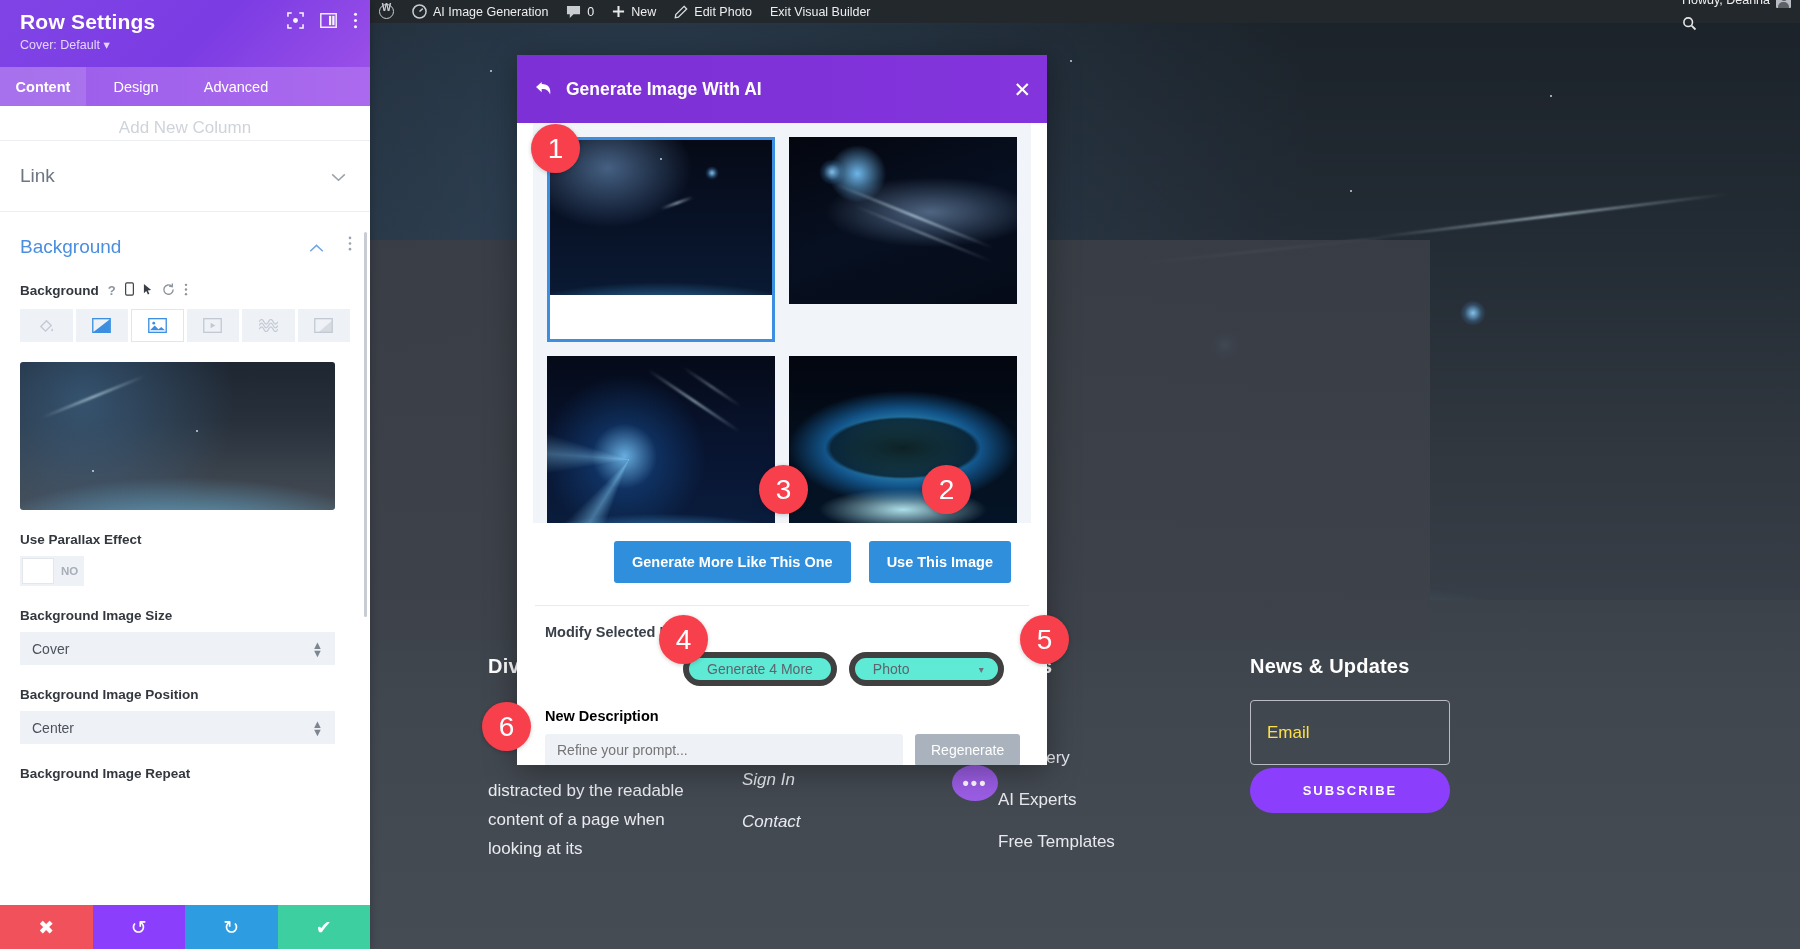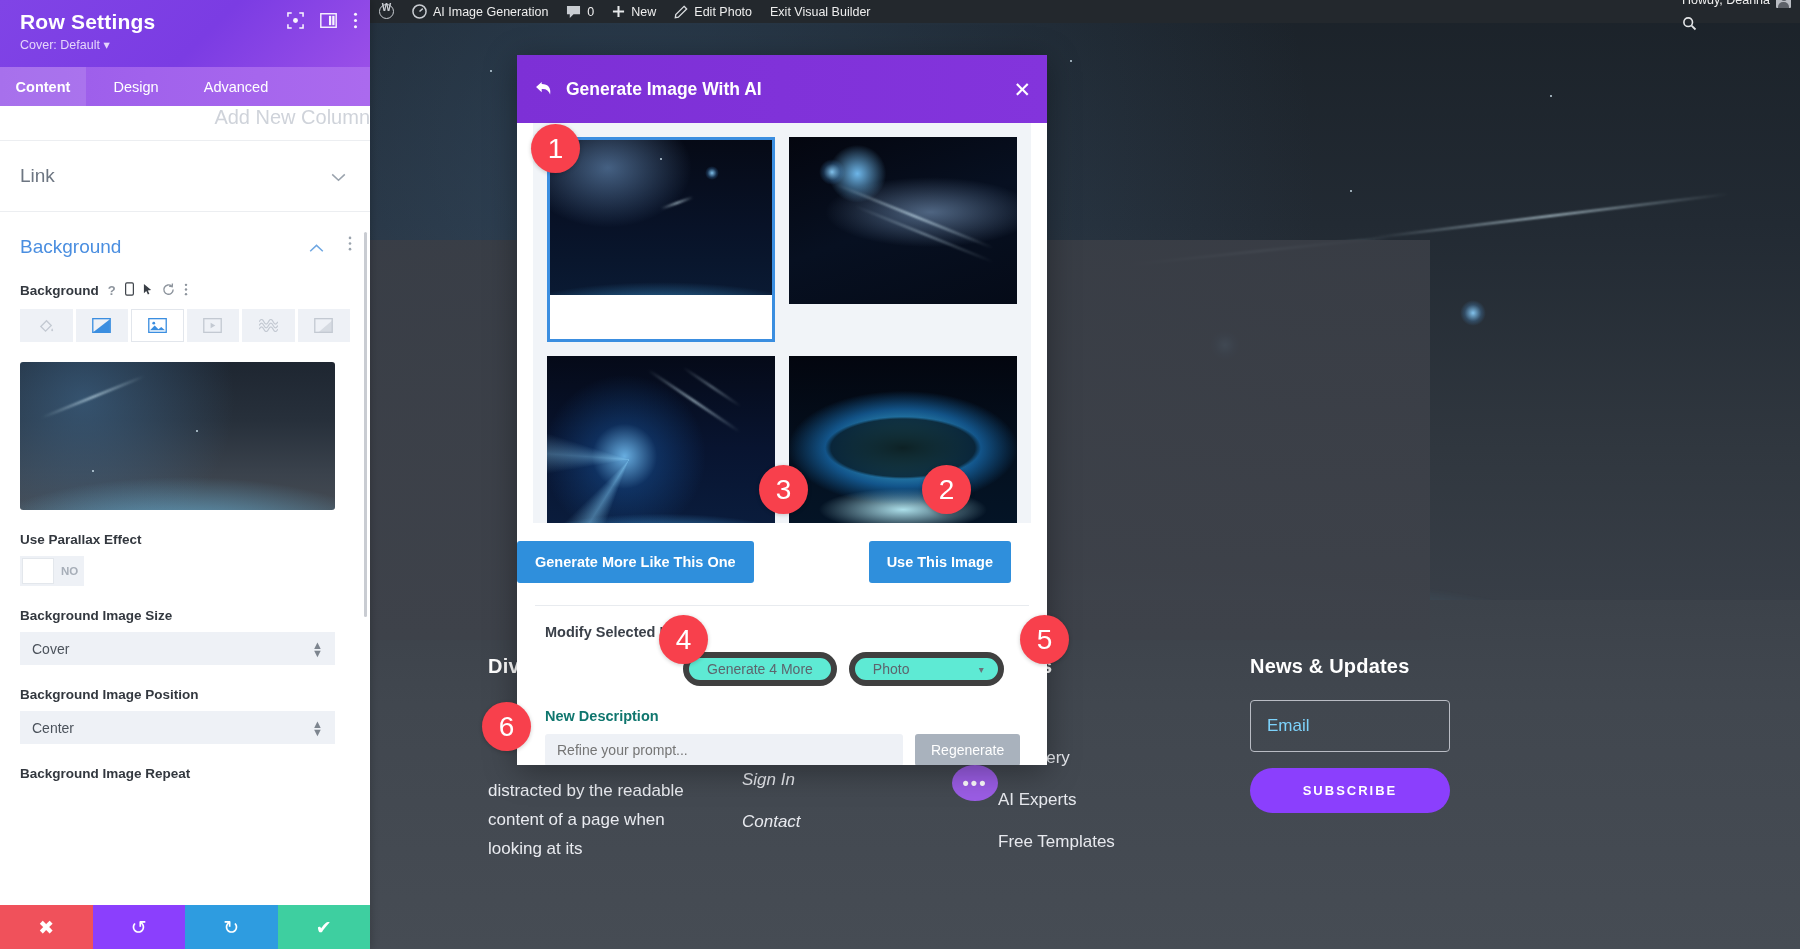--- a/index.html
+++ b/index.html
@@ -55,22 +55,22 @@
   .footer-link{ font-size:17px; color:#e7e9ee; margin-top:22px; white-space:nowrap;}
   .body-copy{ font-size:17px; line-height:29px; color:#e9ebf0; width:215px;}
 
   .ai-experts-blob{
     position:absolute; width:46px;height:36px;border-radius:50%;
     background:#9b5de5; display:flex;align-items:center;justify-content:center;
     color:#fff; font-size:18px; letter-spacing:2px; font-weight:bold;
   }
 
   .email-box{
-    position:absolute; width:200px;height:52px; border:1px solid #b9bcc4;
-    border-radius:4px; background:transparent; color:#7dd3fc; font-size:17px;
+    position:absolute; width:200px;height:65px; border:1px solid #b9bcc4;
+    border-radius:4px; background:transparent; color:#fde047; font-size:17px;
     display:flex;align-items:center;padding-left:16px;
   }
   .subscribe-btn{
     position:absolute; width:200px;height:45px;border-radius:23px;
     background:#8b3ffd; color:#fff; font-size:13px; font-weight:bold; letter-spacing:2px;
     display:flex;align-items:center;justify-content:center;
   }
 
   
   #wp-adminbar{
@@ -114,21 +114,21 @@
     font-size:14.5px;
   }
   .panel-tabs div{ display:flex;align-items:center;justify-content:center; height:39px;}
   .tab-active{ width:86px; background:rgba(255,255,255,.13); font-weight:bold;}
   .tab-idle{ width:100px;}
   .scroll-ghost{
     position:absolute; right:3px; top:232px; width:3px;height:385px;
     background:#c9ccd2; border-radius:2px;
   }
   .panel-body{ position:absolute; top:106px; left:0; width:370px; bottom:44px; overflow:hidden; background:#fff;}
-  .ghost-row{ height:34px; color:#cfd3da; font-size:20px; text-align:right; padding-top:0;}
+  .ghost-row{ height:34px; color:#cfd3da; font-size:17px; text-align:center; padding-top:12px;}
 
   .sect{ border-top:1px solid #eceef1; padding:0 20px; position:relative;}
   .sect-title{ font-size:19px; padding:24px 0 24px 0; color:#6d7682;}
   .sect-title.open{ color:#4a8ee0; }
   .chev{ position:absolute; right:24px; color:#9aa3ad; font-size:15px;}
   .kebab{ position:absolute; right:4px; color:#9aa3ad; font-size:15px; letter-spacing:0; }
 
   .field-label{ font-size:13.5px; color:#33383f; font-weight:bold; display:flex;align-items:center;gap:9px;}
   .mini-ico{ color:#8d949d; font-size:13px; }
   .bg-tabs{ display:flex; margin-top:10px; gap:3px;}
@@ -209,34 +209,34 @@
   }
   .img-space4{
     background:
       radial-gradient(ellipse 150px 60px at 50% 55%, rgba(0,0,0,.85) 0%, rgba(0,0,0,.6) 48%, rgba(0,0,0,0) 52%),
       radial-gradient(ellipse 185px 92px at 50% 55%, rgba(90,230,255,.95) 0%, rgba(30,140,225,.55) 42%, rgba(0,0,0,0) 62%),
       radial-gradient(ellipse 120px 30px at 50% 92%, rgba(190,245,255,.9), rgba(0,0,0,0) 70%),
       linear-gradient(180deg,#03060f 0%, #04101f 60%, #041426 100%);
   }
   .rays{ position:absolute; inset:0; }
 
-  .btn-row{ display:flex; gap:6px; justify-content:space-between; padding:18px 36px 0 0;}
+  .btn-row{ display:flex; gap:18px; justify-content:flex-end; padding:18px 36px 0 0;}
   .btn-blue{
     background:#2f8fdc; color:#fff; border:none; font-size:14.5px; font-weight:bold;
     padding:0 18px; height:42px; border-radius:3px; font-family:inherit; white-space:nowrap;
   }
   .divider{ height:1px;background:#e8ebef; margin:22px 18px 0 18px;}
   .sec-label{ font-size:14.5px; color:#3a4049; font-weight:bold; padding:18px 0 0 28px;}
   .pill-row{ display:flex; gap:12px; padding:12px 0 0 166px; align-items:center;}
   .pill{
     border:6px solid #404040; border-radius:20px; height:34px; background:#5eead4;
     display:flex;align-items:center; padding:0 18px; font-size:14px; color:#5d646d;
   }
   .pill.sel-pill{ width:155px; justify-content:space-between; padding-right:14px;}
-  .desc-label{ font-size:14.5px; color:#0f766e; font-weight:bold; padding:22px 16px 0 28px;}
+  .desc-label{ font-size:14.5px; color:#000000; font-weight:bold; padding:22px 16px 0 28px;}
   .desc-row{ display:flex; gap:12px; padding:10px 0 0 28px; align-items:center;}
   .desc-input{
     width:358px;height:32px;background:#eef1f6;border:none;border-radius:3px;
     padding:0 12px; font-size:14px; color:#98a0aa; font-family:inherit;
   }
   .regen-btn{
     background:#a9b2bd;color:#fff;border:none;border-radius:3px;height:32px;padding:0 16px;
     font-size:14px; font-family:inherit;
   }
 

